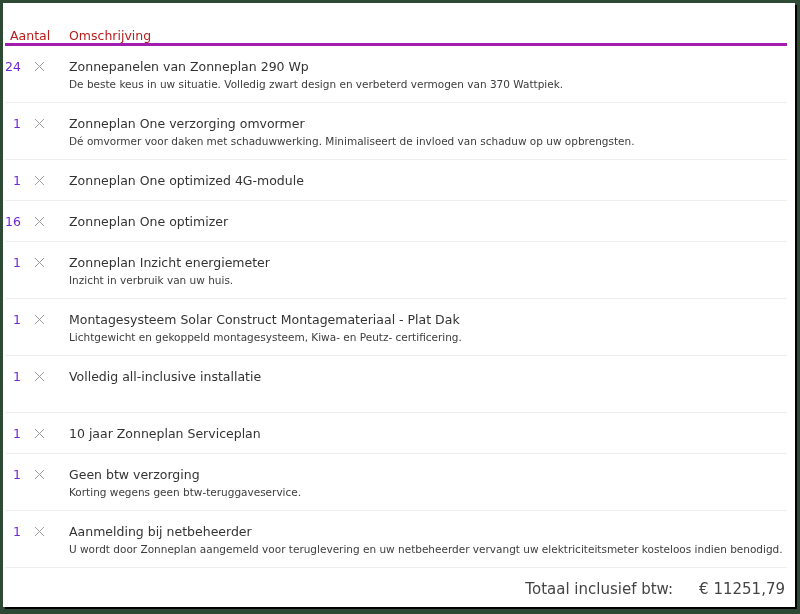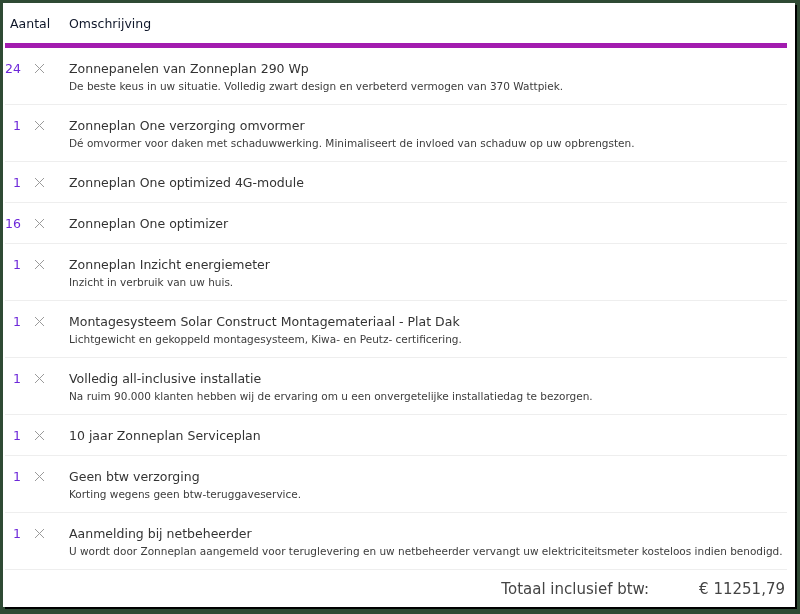--- a/index.html
+++ b/index.html
@@ -18,24 +18,24 @@
       background: #ffffff;
       box-shadow: 2px 2px 0 0 #000;
     }
     .table {
       position: absolute;
       left: 2px; top: 0;
       width: 782px;
     }
     .thead {
       height: 40px;
-      display: flex; align-items: center;
-      border-bottom: 5px solid #a21caf;
+      display: flex; align-items: flex-end;
+      border-bottom: 3px solid #a21caf;
       font-size: 12.5px;
-      color: #0f172a;
+      color: #b91c1c;
     }
     .th-qty { width: 60px; padding-left: 5px; box-sizing: border-box; }
     .th-desc { padding-left: 4px; }
     .row {
       display: flex;
       border-bottom: 1px solid #eeeeee;
       box-sizing: border-box;
     }
     .row.tall { height: 57px; }
     .row.short { height: 41px; }
@@ -65,21 +65,21 @@
     .sub {
       font-size: 10.5px; color: #3c3c3c;
       line-height: 15px;
       margin-top: 2px;
       white-space: nowrap;
     }
     .total {
       position: absolute;
       right: 10px; top: 577px;
       display: flex; align-items: center;
-      font-size: 15px; color: #444444; gap: 24px;
+      font-size: 15px; color: #444444;
     }
     .total-label { margin-right: 26px; }
   </style>
 </head>
 <body>
 
 <div class="frame">
   <div class="table">
     <div class="thead">
       <div class="th-qty">Aantal</div>
@@ -178,21 +178,20 @@
       <div class="qty">
           <span class="qty-num">1</span>
           <span class="x-icon">
             <svg width="11" height="11" viewBox="0 0 11 11">
               <path d="M1 1 L10 10 M10 1 L1 10" stroke="#9a9a9a" stroke-width="1"></path>
             </svg>
           </span>
         </div>
       <div class="desc">
           <div class="title">Volledig all-inclusive installatie</div>
-          <div class="sub">Na ruim 90.000 klanten hebben wij de ervaring om u een onvergetelijke installatiedag te bezorgen.</div>
         </div>
     </div>
 
     <div class="row short">
       <div class="qty">
           <span class="qty-num">1</span>
           <span class="x-icon">
             <svg width="11" height="11" viewBox="0 0 11 11">
               <path d="M1 1 L10 10 M10 1 L1 10" stroke="#9a9a9a" stroke-width="1"></path>
             </svg>

